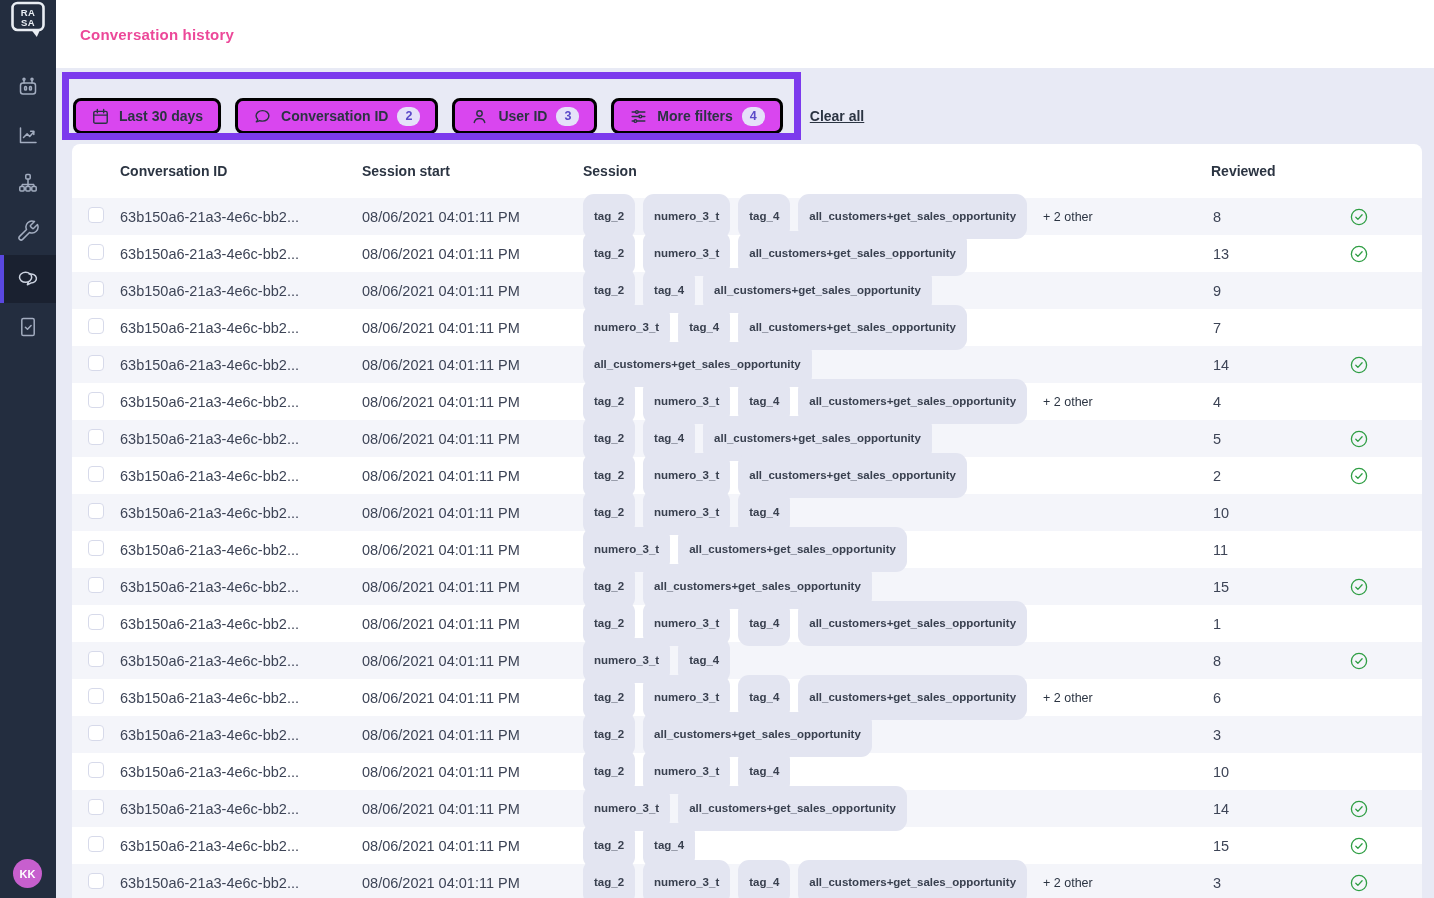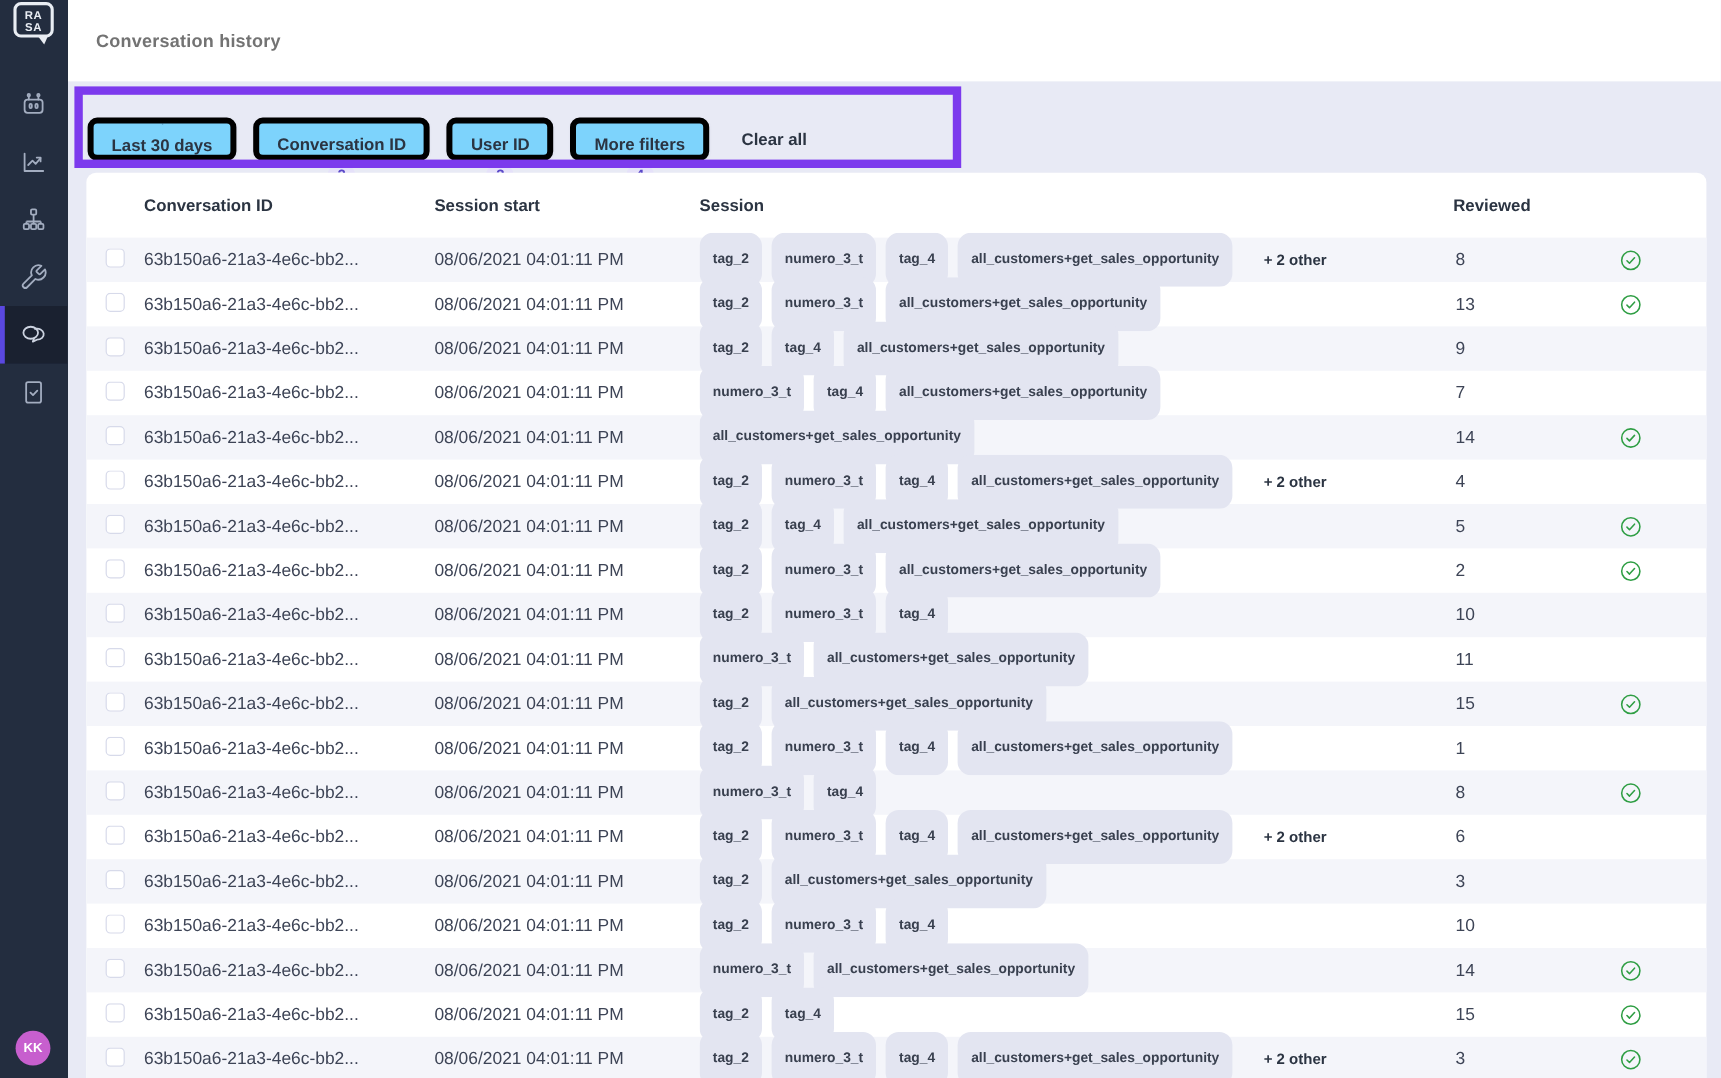--- a/index.html
+++ b/index.html
@@ -14,54 +14,54 @@
   .nav-item.active { background:#1a2130; }
   .nav-item.active::before { content:""; position:absolute; left:0; top:0; width:4px; height:48px; background:#5a48e0; }
   .nav-item svg { stroke:#a3adc0; }
   .nav-item.active svg { stroke:#ccd3e0; }
   .avatar { position:absolute; left:13px; bottom:10px; width:29px; height:29px; border-radius:50%;
     background:#c75fce; color:#fff; font-size:11px; font-weight:bold; display:flex; align-items:center; justify-content:center; }
 
   
   .main { position:absolute; left:56px; top:0; width:1378px; height:898px; }
   .topbar { height:68px; background:#ffffff; display:flex; align-items:center; padding-left:24px; }
-  .page-title { font-size:15px; font-weight:bold; color:#737373; letter-spacing:.2px; }
+  .page-title { font-size:15px; font-weight:bold; color:#ec4899; letter-spacing:.2px; }
   .content { position:absolute; top:68px; left:0; right:0; bottom:0; background:#e8eaf5; }
 
   
   .filterbar { display:flex; align-items:center; padding:20px 0 0 17px; height:76px; }
-  .fbtn { display:flex; align-items:center; gap:9px; height:36px; padding:0 15px; background:#7dd3fc;
-    border:5px solid #000000; border-radius:8px; margin-right:14px; cursor:pointer;
-    box-shadow:0 1px 2px rgba(40,50,90,.05);flex-direction:column; }
+  .fbtn { display:flex; align-items:center; gap:9px; height:36px; padding:0 15px; background:#d946ef;
+    border:3px solid #000000; border-radius:8px; margin-right:14px; cursor:pointer;
+    box-shadow:0 1px 2px rgba(40,50,90,.05); }
   .fbtn svg { stroke:#2b3442; }
   .fbtn-label { font-size:14px; font-weight:bold; color:#2b3442; }
   .fbadge { background:#e5e1f9; color:#5a48c8; font-size:12.5px; font-weight:bold;
     border-radius:9px; padding:2px 8px; line-height:1.2; }
-  .clear-all { font-size:14px; font-weight:bold; color:#2b3442; margin-left:13px; cursor:pointer; }
+  .clear-all { font-size:14px; font-weight:bold; color:#2b3442; margin-left:13px; cursor:pointer;text-decoration:underline; }
 
   
   .annotation { position:absolute; left:6px; top:4px; width:739px; height:68px;
     border:7px solid #7c3aed; pointer-events:none; z-index:10; }
 
   
   .table-card { position:absolute; top:76px; left:16px; width:1350px; bottom:-10px;
     background:#fff; border-radius:8px 8px 0 0; overflow:hidden; }
   .thead, .trow { display:grid; grid-template-columns:48px 242px 221px 628px 114px 1fr; align-items:center; }
   .thead { height:54px; }
   .th { font-size:14px; font-weight:bold; color:#2b3442; }
   .trow { height:37px; }
   .trow.alt { background:#f4f5fa; }
   .cell { font-size:14.5px; color:#3d4456; white-space:nowrap; overflow:hidden; }
   .c-check { padding-left:16px; }
   .checkbox { display:inline-block; width:16px; height:16px; border:1.5px solid #d7daea;
     border-radius:4px; background:#fff; cursor:pointer; }
   .c-tags { display:flex; align-items:center; gap:8px; overflow:hidden; }
   .tag { background:#e3e5f1; color:#39404f; font-size:11.5px; font-weight:bold;
     border-radius:11px; padding:16px 11px; line-height:1.15; white-space:nowrap; }
-  .extra { font-size:12.5px; font-weight:bold; color:#2b3442; margin-left:18px; }
+  .extra { font-size:12.5px; font-weight:normal; color:#2b3442; margin-left:8px; }
   .c-msg { padding-left:2px; }
   .c-rev { padding-left:25px; }
   .c-rev svg { display:block; }
 </style>
 </head>
 <body>
 
 <div class="sidebar">
   <div class="logo">
     <svg width="37" height="40" viewBox="0 0 37 40" fill="none">

